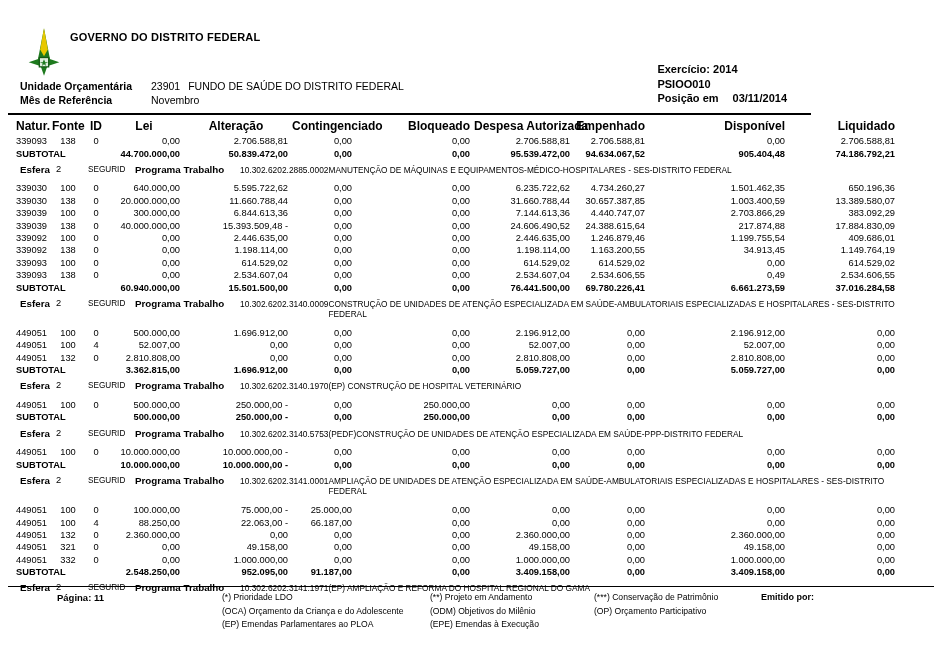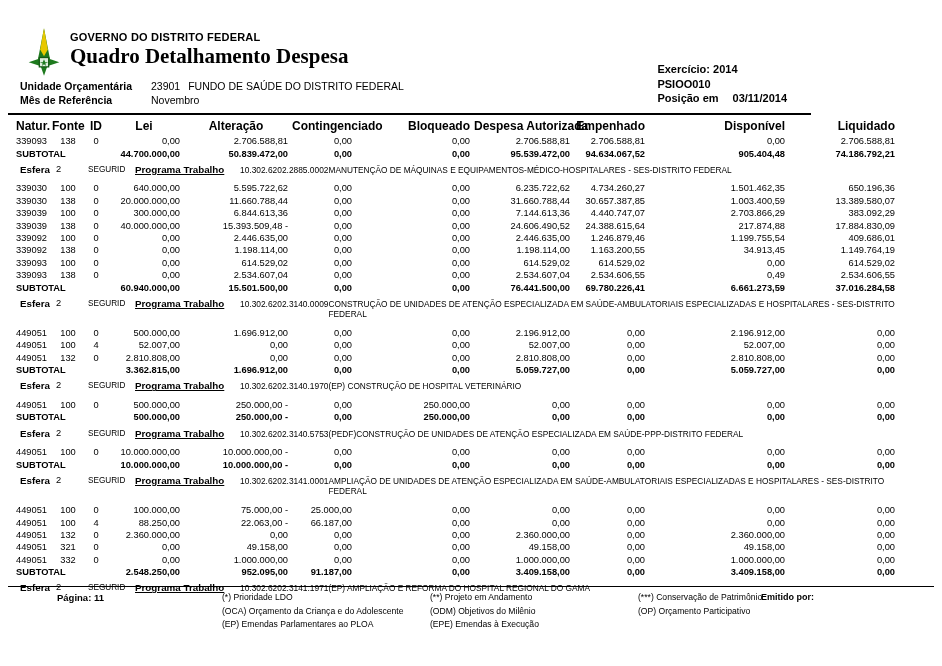--- a/index.html
+++ b/index.html
@@ -26,46 +26,45 @@
     border-collapse:collapse; }
   table.qdd th { font-size:12px; font-weight:bold; padding:1px 2px 2px 2px; white-space:nowrap; }
   table.qdd td { font-size:9.3px; padding:0 2px; white-space:nowrap; height:12.4px; vertical-align:middle; }
   .al { text-align:left; } .ac { text-align:center;margin-left:48px; } .ar { text-align:right; }
   tr.subtotal-row td { font-weight:bold; }
   tr.esfera-row td { padding-top:4px; padding-bottom:7px; white-space:normal; }
   .esf-wrap { display:flex; align-items:flex-start; }
   .esf-lbl  { flex:0 0 40px; font-weight:bold; font-size:9.8px; padding-left:4px; }
   .esf-val  { flex:0 0 32px; font-size:9.3px; }
   .esf-seg  { flex:0 0 47px; font-size:8.2px; padding-top:1px; }
-  .esf-pt   { flex:0 0 105px; font-weight:bold; font-size:9.8px;text-decoration:underline; }
+  .esf-pt   { flex:0 0 105px; font-weight:bold; font-size:9.8px; }
   .esf-code { flex:0 0 70px; font-size:8.4px; padding-top:1px; }
   .esf-desc { flex:1 1 auto; font-size:8.3px; padding-top:1px; line-height:10.5px; }
 
   
   .footer-rule { position:absolute; left:8px; right:8px; top:586px; border-top:1.5px solid #000; }
   .pagina { position:absolute; left:45px; top:592px; font-size:9.5px; font-weight:bold;padding-left:12px; }
   .legend { position:absolute; top:591px; font-size:8.6px; line-height:13.5px; }
   .legend.c1 { left:222px; }
   .legend.c2 { left:430px; }
-  .legend.c3 { left:594px;margin-left:44px; }
+  .legend.c3 { left:594px; }
   .emitido { position:absolute; left:761px; top:592px; font-size:9px; font-weight:bold;text-align:center; }
 </style>
 </head>
 <body>
 
 <div class="report-header">
   <svg class="logo" width="34" height="50" viewBox="0 0 40 58" aria-hidden="true">
     <path d="M20 1 L27 37 L20 57 L13 37 Z" fill="#1e7a1e"></path>
     <path d="M20 1 L24.5 26 L20 34 L15.5 26 Z" fill="#e8c800"></path>
     <path d="M2 41 L20 35 L38 41 L20 47 Z" fill="#1e7a1e"></path>
     <rect x="14.5" y="35.5" width="11" height="11" fill="#dfeede" stroke="#145a14" stroke-width="1.5"></rect>
     <path d="M20 37.5 L21.5 41 L25 41 L21.5 42.5 L22.5 45.5 L20 43.5 L17.5 45.5 L18.5 42.5 L15 41 L18.5 41 Z" fill="#1e7a1e"></path>
   </svg>
   <div class="org-name">GOVERNO DO DISTRITO FEDERAL</div>
-  <div class="report-title">Quadro Detalhamento Despesa</div>
   <div class="hdr-right">
     <div><span>Exercício:</span> <span>2014</span></div>
     <div>PSIOO010</div>
     <div><span>Posição em</span><span class="gap"></span><span>03/11/2014</span></div>
   </div>
   <div class="uo-row r1">
     <span class="uo-label">Unidade Orçamentária</span><span class="uo-code">23901</span><span>FUNDO DE SAÚDE DO DISTRITO FEDERAL</span>
   </div>
   <div class="uo-row r2">
     <span class="uo-label">Mês de Referência</span><span>Novembro</span>

